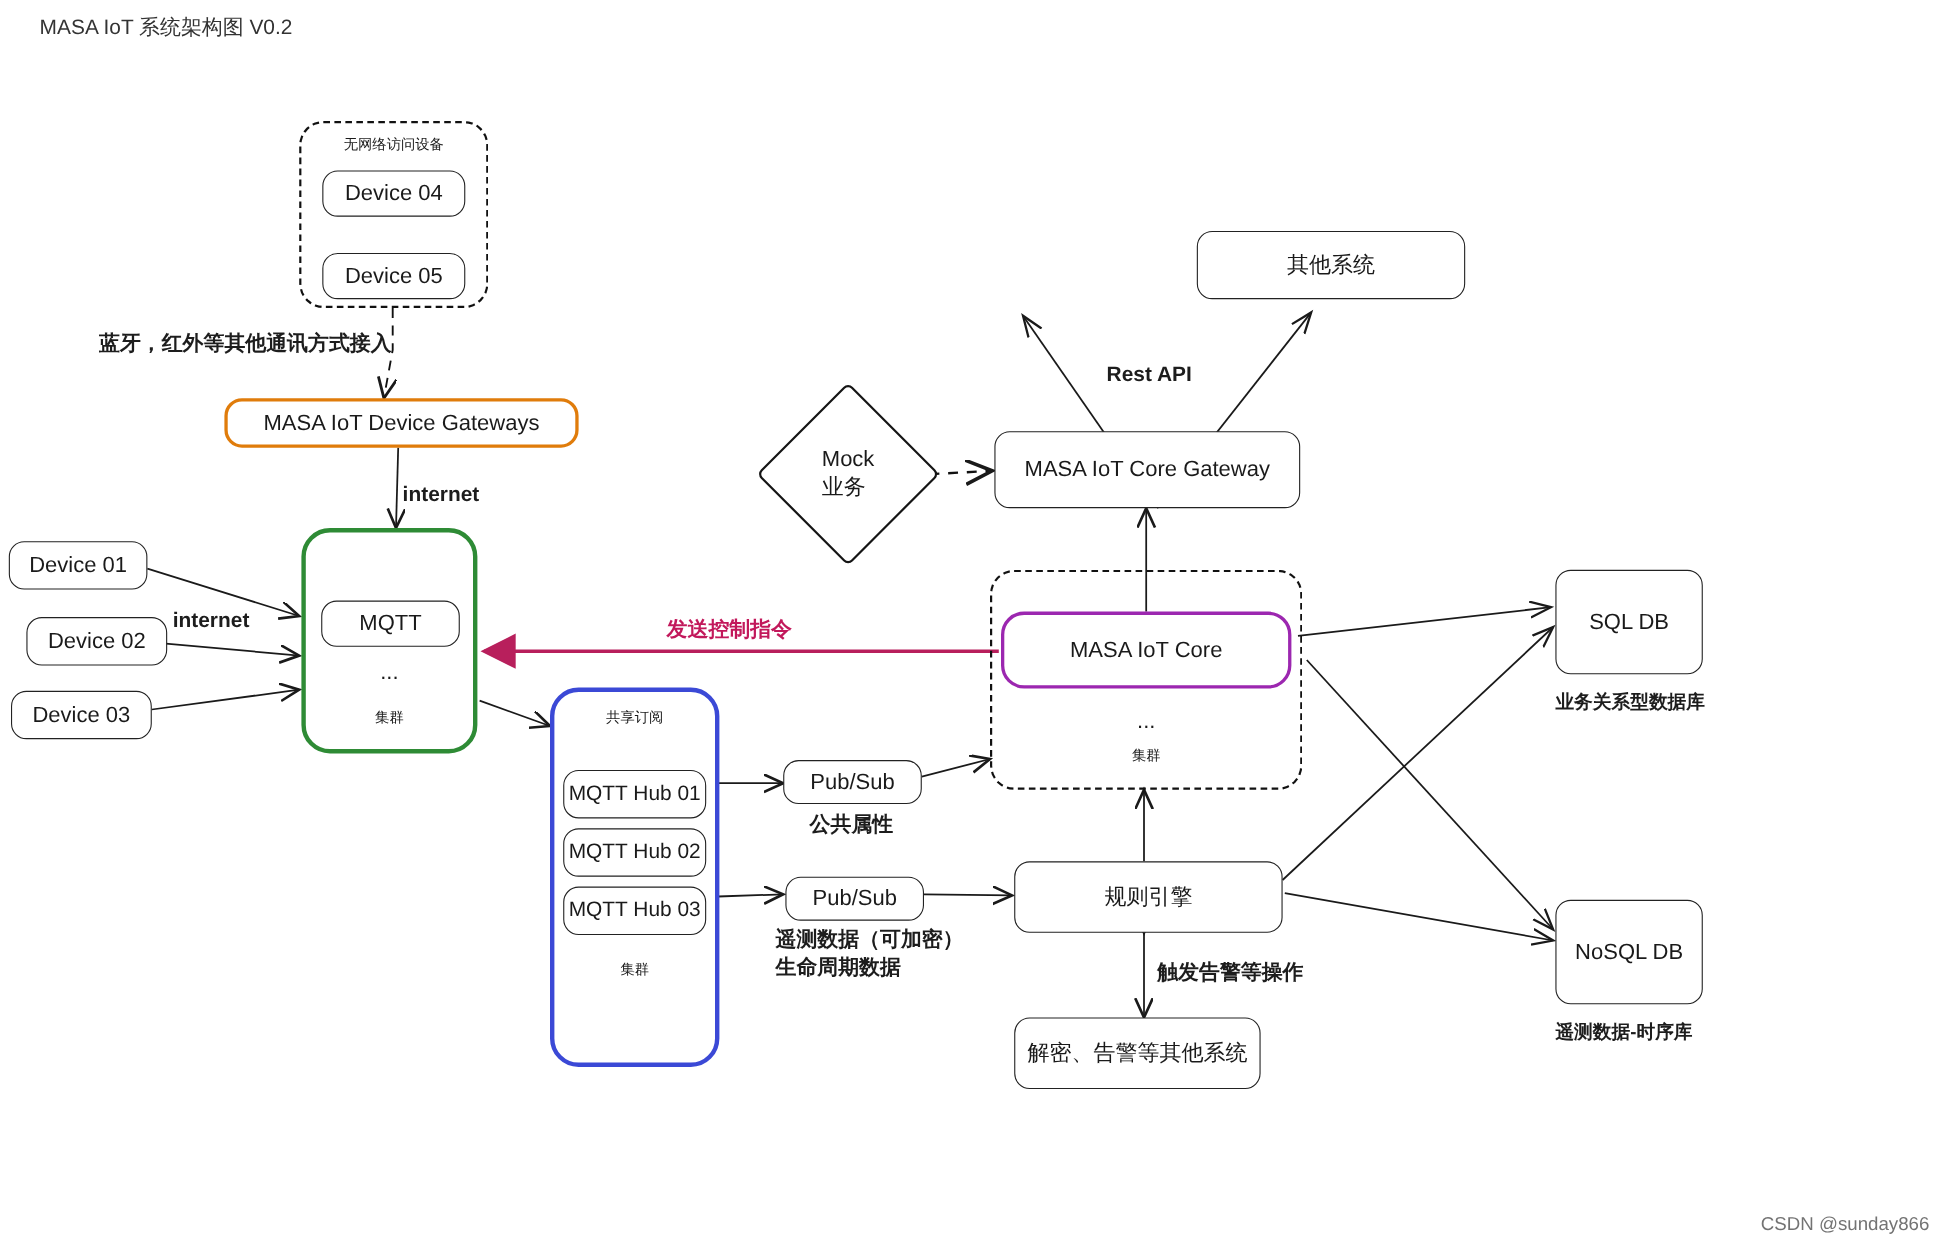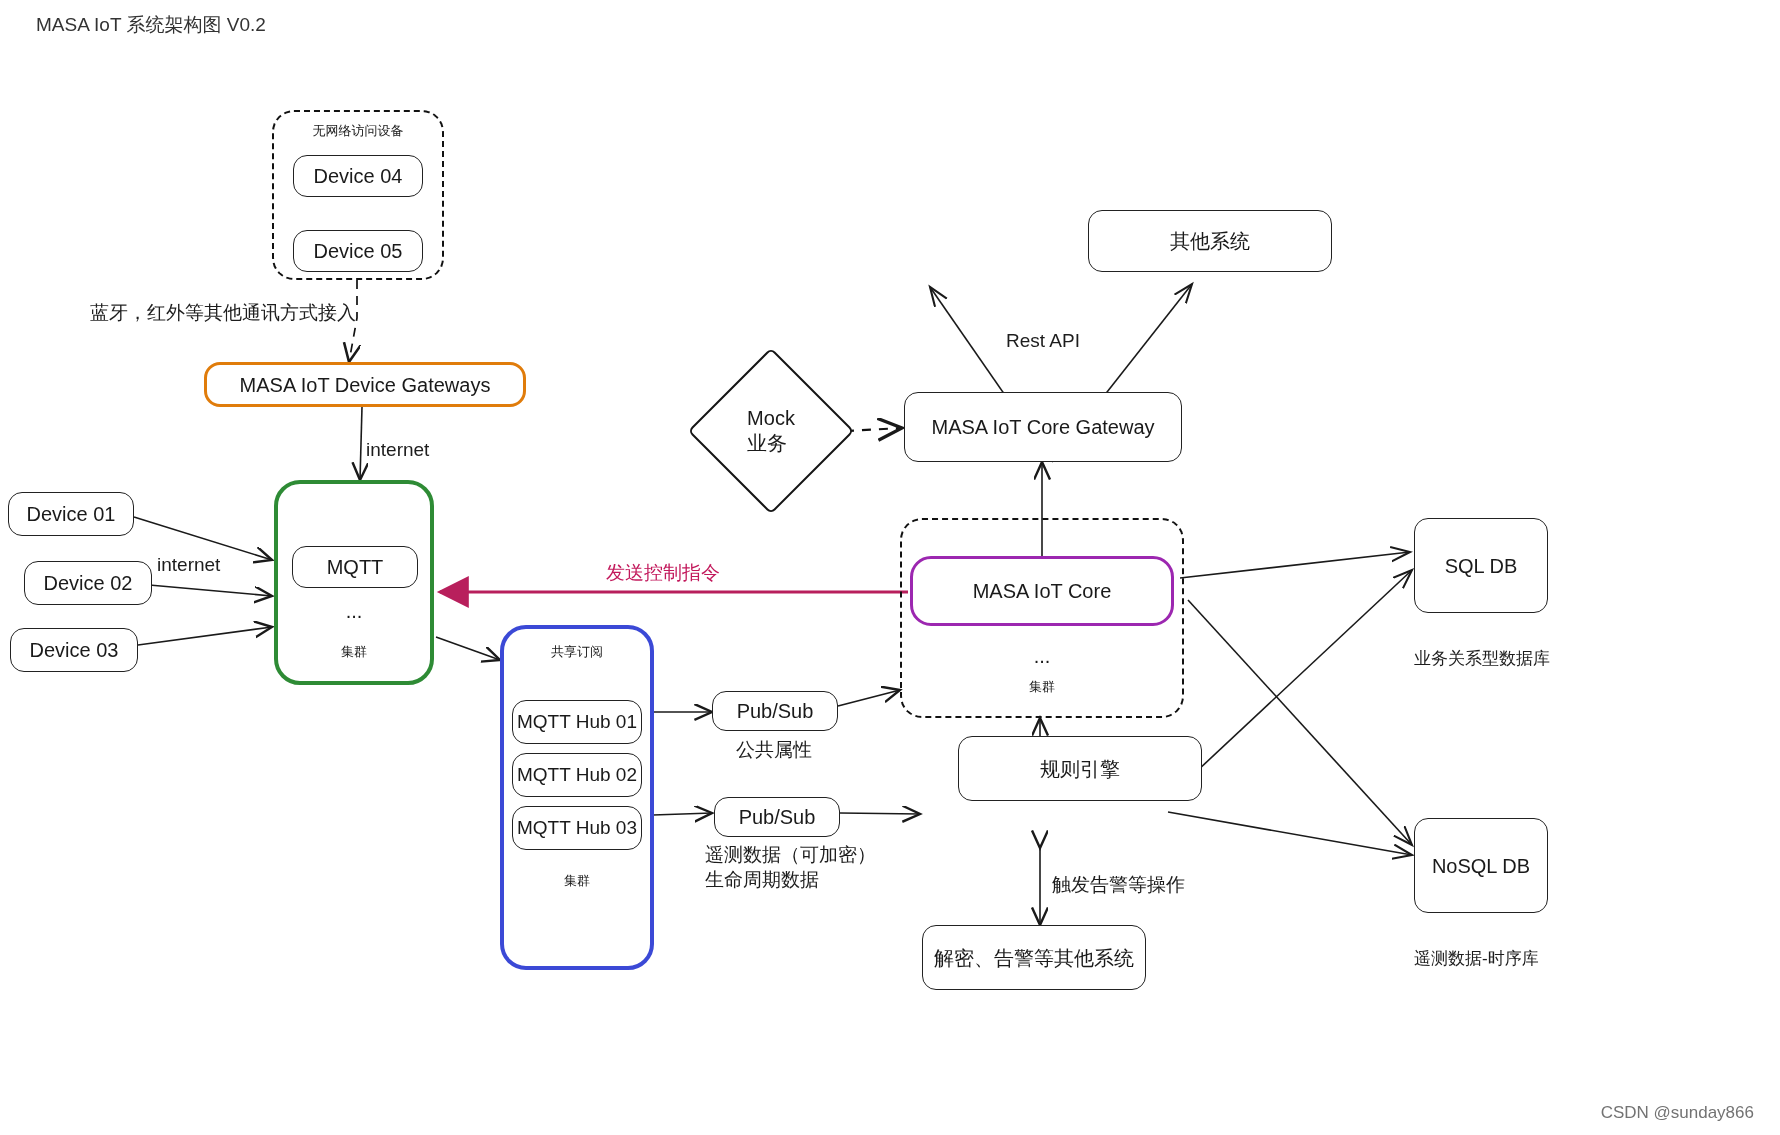--- a/index.html
+++ b/index.html
@@ -43,22 +43,23 @@
     color: #333;
     z-index: 5;
   }
   .lbl {
     position: absolute;
     font-size: 19px;
     color: #1d1d1d;
     z-index: 6;
     white-space: pre-line;
     line-height: 1.32;
-  }
-  .lbl.small { font-size: 17px; margin-top: 20px; }
+    font-weight: bold;
+  }
+  .lbl.small { font-size: 17px; }
   .group {
     position: absolute;
     box-sizing: border-box;
     z-index: 1;
     background: transparent;
   }
   .group-dashed {
     border: 2.4px dashed #111;
     border-radius: 22px;
   }
@@ -250,21 +251,21 @@
     <span>MASA IoT Core Gateway</span>
   </div>
 
   <div class="group group-dashed" style="left:900px; top:518px; width:284px; height:200px;"></div>
   <div class="node purple" style="left:910px; top:556px; width:264px; height:70px;">
     <span>MASA IoT Core</span>
   </div>
   <div class="group-label" style="left:900px; top:645px; width:284px; font-size:20px;">...</div>
   <div class="group-label" style="left:900px; top:678px; width:284px;">集群</div>
 
-  <div class="node thin" style="left:922px; top:736px; width:244px; height:65px;margin-left:36px;">
+  <div class="node thin" style="left:922px; top:783px; width:244px; height:65px;">
     <span>规则引擎</span>
   </div>
   <div class="lbl" style="left:1052px; top:872px;">触发告警等操作</div>
 
   <div class="node thin" style="left:922px; top:925px; width:224px; height:65px;">
     <span>解密、告警等其他系统</span>
   </div>
 
   <div class="node thin" style="left:1414px; top:518px; width:134px; height:95px;align-items:center;">
     <span>SQL DB</span>

